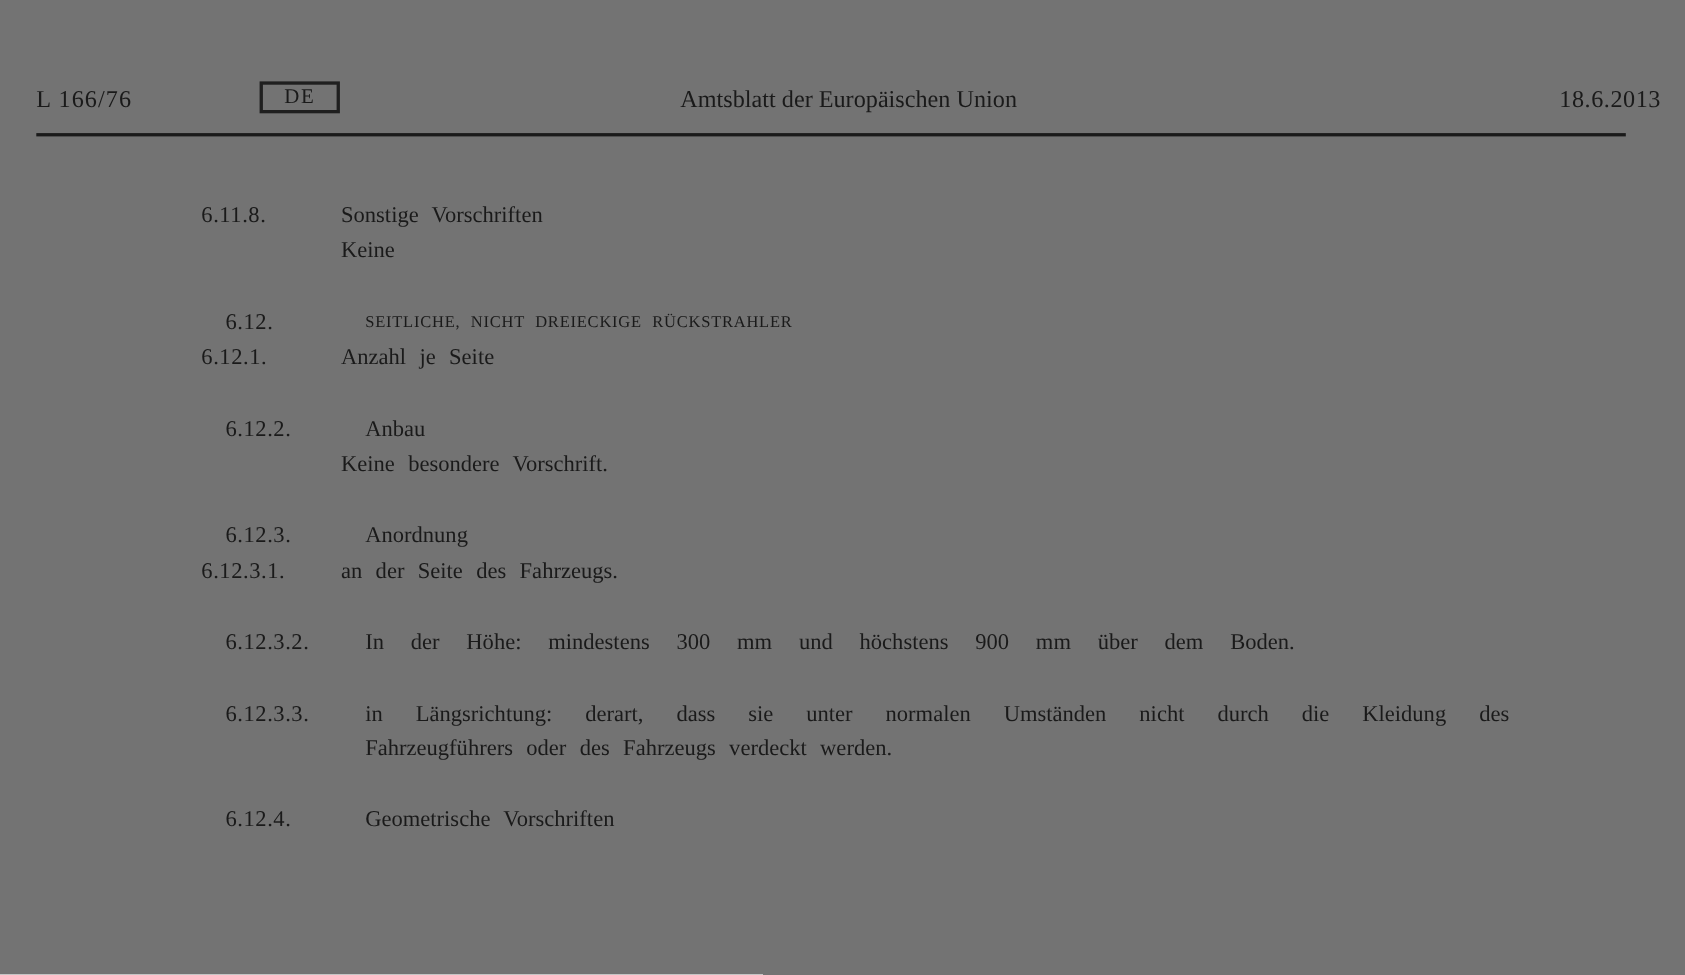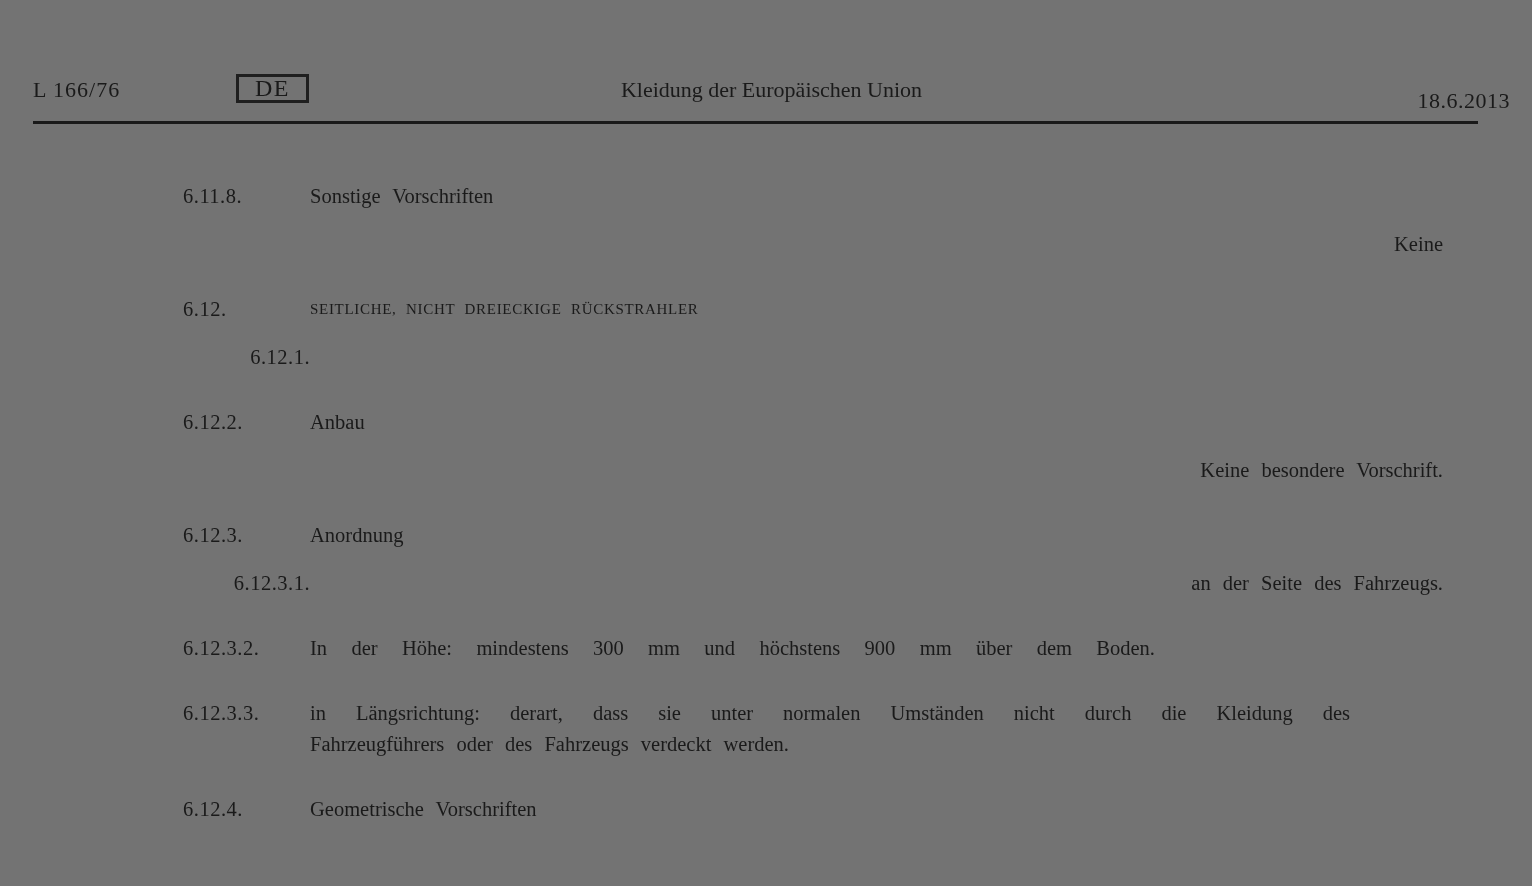--- a/index.html
+++ b/index.html
@@ -33,36 +33,36 @@
     top: 3px;
     letter-spacing: 1px;
   }
   .hdr .debox {
     position: absolute;
     left: 203px;
     top: 0px;
     width: 67px;
     height: 23px;
     border: 3px solid #1f1f1f;
-    font-size: 24px;
+    font-size: 19px;
     letter-spacing: 1.5px;
     text-align: center;
     line-height: 23px;
   }
   .hdr .jtitle {
     position: absolute;
     left: 0;
     right: 0;
     top: 3px;
     text-align: center;
   }
   .hdr .jdate {
     position: absolute;
     right: 0;
-    top: 14px;
+    top: 3px;
     letter-spacing: 0.5px;
   }
   .rule {
     position: absolute;
     top: 121px;
     left: 33px;
     width: 1445px;
     height: 3px;
     background: #1a1a1a;
   }
@@ -83,22 +83,22 @@
     word-spacing: 7px;
   }
   .row .num {
     flex: none;
     width: 127px;
     letter-spacing: 0.5px;
     word-spacing: 0;
   }
   .row .txt { flex: 1 1 auto; }
 
-  .gap-small { margin-top: 17px; text-align: right; }
-  .gap-large { margin-top: 34px; }
+  .gap-small { margin-top: 1px; }
+  .gap-large { margin-top: 34px; margin-left: 22px; }
 
   
   .caps .txt {
     font-size: 15px;
     letter-spacing: 0.7px;
     word-spacing: 5px;
     line-height: 31px;
   }
 
   
@@ -132,41 +132,42 @@
   .row.hl3::before { left: 67px;  top: -7px;  width: 310px; height: 43px; }
 </style>
 </head>
 <body>
 
 <div class="page" style="color: rgb(26, 26, 26);">
 
   <header class="hdr">
     <span class="pref">L 166/76</span>
     <span class="debox">DE</span>
-    <span class="jtitle">Kleidung der Europäischen Union</span>
+    <span class="jtitle">Amtsblatt der Europäischen Union</span>
     <span class="jdate">18.6.2013</span>
   </header>
 
   <div class="rule"></div>
 
   <main class="bodytext" id="sections">
       <div class="row">
     <span class="num">6.11.8.</span>
     <span class="txt">Sonstige Vorschriften</span>
   </div>
       <div class="row gap-small">
     <span class="num"></span>
     <span class="txt">Keine</span>
   </div>
       <div class="row gap-large caps hl hl1">
     <span class="num">6.12.</span>
     <span class="txt">SEITLICHE, NICHT DREIECKIGE RÜCKSTRAHLER</span>
   </div>
       <div class="row gap-small hl hl2">
     <span class="num">6.12.1.</span>
+    <span class="txt">Anzahl je Seite</span>
   </div>
       <div class="row gap-large">
     <span class="num">6.12.2.</span>
     <span class="txt">Anbau</span>
   </div>
       <div class="row gap-small">
     <span class="num"></span>
     <span class="txt">Keine besondere Vorschrift.</span>
   </div>
       <div class="row gap-large">

